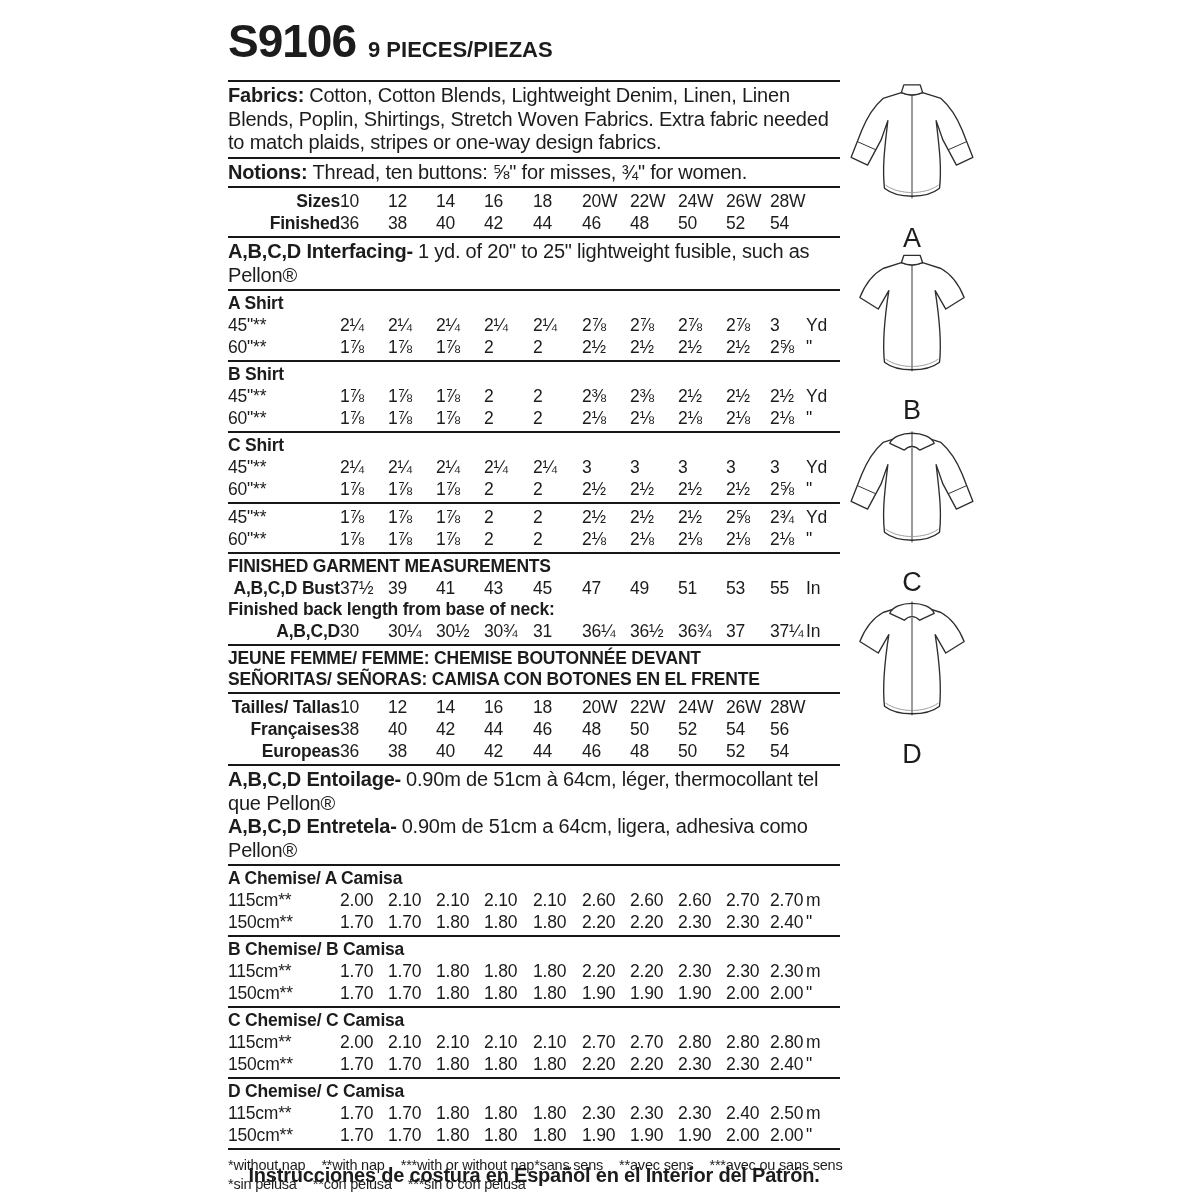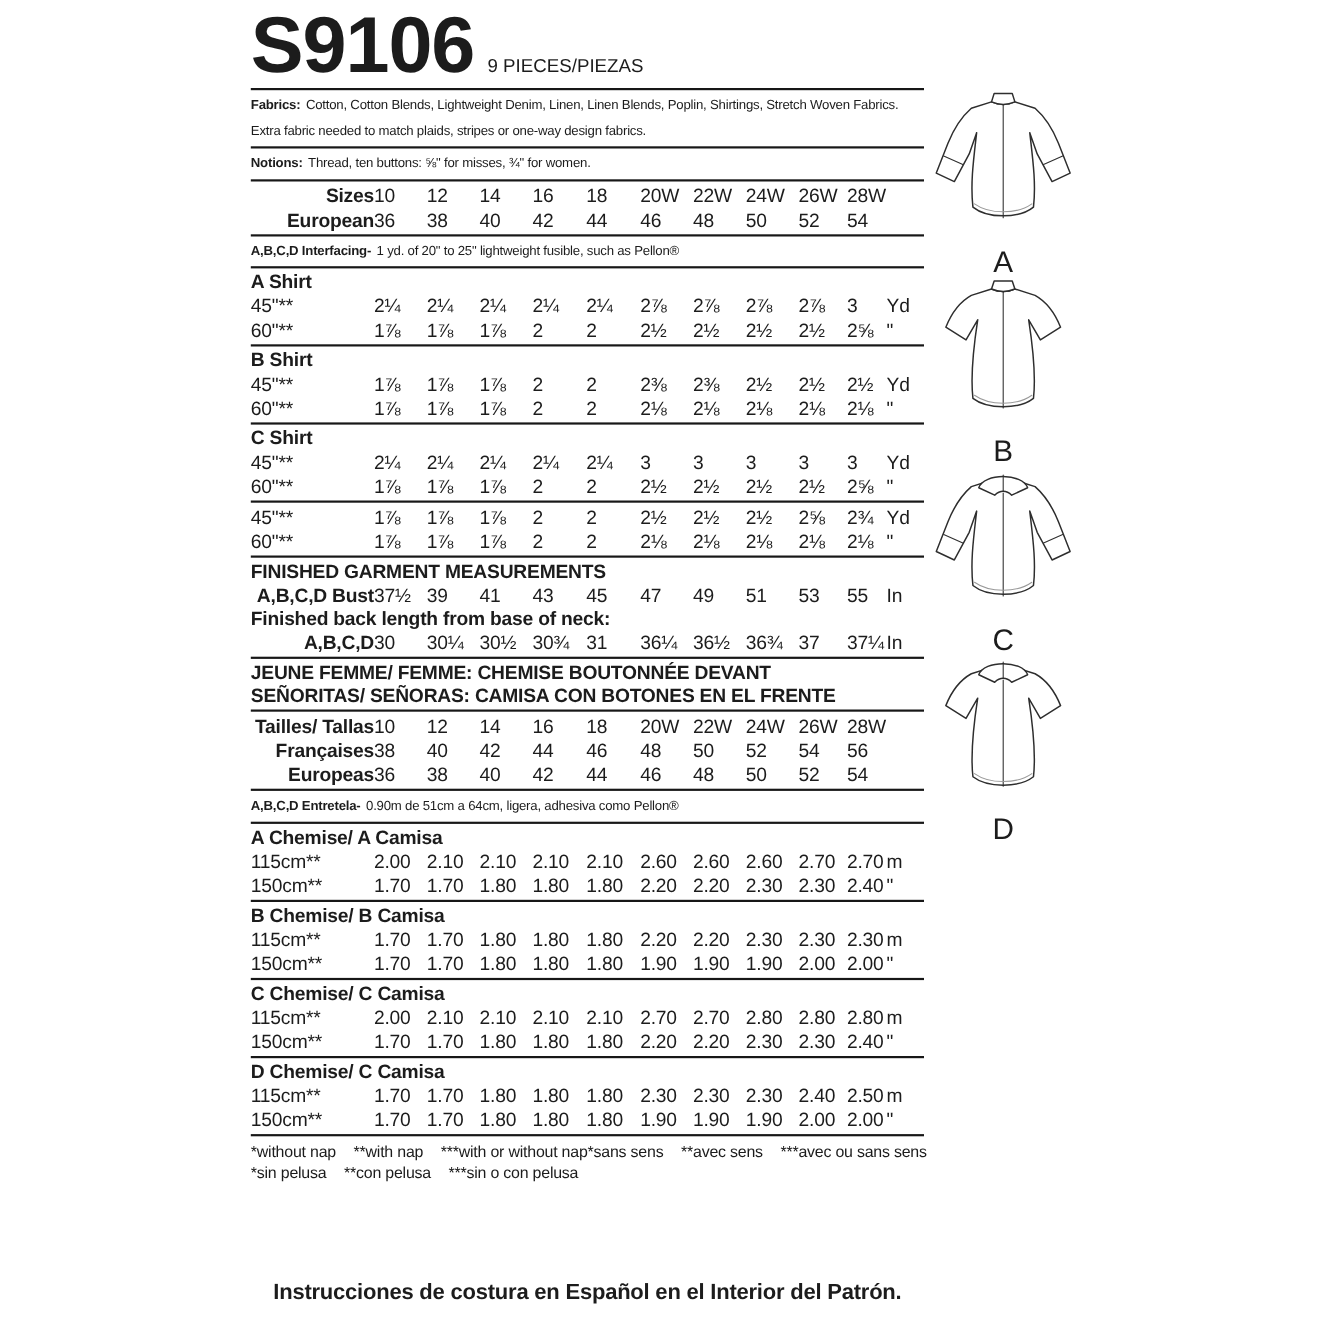--- a/index.html
+++ b/index.html
@@ -3,26 +3,26 @@
 <meta charset="utf-8">
 <style>
   html,body{margin:0;padding:0;}
   body{
     width:1200px;height:1200px;background:#ffffff;position:relative;
     font-family:"Liberation Sans","DejaVu Sans",sans-serif;color:#1c1c1c;
     -webkit-font-smoothing:antialiased;overflow:hidden;
   }
   .content{position:absolute;left:228px;top:4px;width:612px;}
   .title-row{display:flex;align-items:baseline;gap:12px;}
-  .pattern-num{font-size:72px;font-weight:700;letter-spacing:-1px;line-height:74px;}
-  .pieces{font-size:17px;font-weight:400;letter-spacing:0px;}
+  .pattern-num{font-size:46px;font-weight:700;letter-spacing:-1px;line-height:74px;}
+  .pieces{font-size:22px;font-weight:700;letter-spacing:0px;}
   .main-title{font-size:19px;font-weight:700;line-height:21px;margin-top:3px;letter-spacing:-0.2px;}
   .rule{border-top:2px solid #171717;margin:2px 0;}
   p{margin:0;}
-  .para{font-size:12px;line-height:23.5px;letter-spacing:-0.2px;}
+  .para{font-size:20px;line-height:23.5px;letter-spacing:-0.2px;}
   .para b,.blbl{font-weight:700;}
   .blbl{margin-right:5px;}
   .sec-title{font-size:17.5px;font-weight:700;line-height:21px;letter-spacing:-0.2px;}
   .trow{display:grid;grid-template-columns:112px 48px 48px 48px 49px 49px 48px 48px 48px 44px 36px 34px;
         font-size:17.5px;line-height:22px;letter-spacing:-0.2px;}
   .trow .tlabel{font-weight:400;}
   .trow.bold-label .tlabel{font-weight:700;text-align:right;}
   .tcell,.tunit{text-align:left;}
   .footnotes{font-size:14.5px;line-height:19px;margin-top:6px;letter-spacing:-0.2px;}
   .footnote-line{display:flex;}
@@ -62,21 +62,21 @@
       <span class="tcell">14</span>
       <span class="tcell">16</span>
       <span class="tcell">18</span>
       <span class="tcell">20W</span>
       <span class="tcell">22W</span>
       <span class="tcell">24W</span>
       <span class="tcell">26W</span>
       <span class="tcell">28W</span>
     </div>
   <div class="trow bold-label">
-      <span class="tlabel">European</span>
+      <span class="tlabel">Finished</span>
       <span class="tcell">36</span>
       <span class="tcell">38</span>
       <span class="tcell">40</span>
       <span class="tcell">42</span>
       <span class="tcell">44</span>
       <span class="tcell">46</span>
       <span class="tcell">48</span>
       <span class="tcell">50</span>
       <span class="tcell">52</span>
       <span class="tcell">54</span>
@@ -289,20 +289,21 @@
       <span class="tcell">42</span>
       <span class="tcell">44</span>
       <span class="tcell">46</span>
       <span class="tcell">48</span>
       <span class="tcell">50</span>
       <span class="tcell">52</span>
       <span class="tcell">54</span>
     </div>
   <div class="rule"></div>
 
+  <p class="para"><span class="blbl">A,B,C,D Entoilage-</span><span>0.90m de 51cm à 64cm, léger, thermocollant tel que Pellon®</span></p>
   <p class="para"><span class="blbl">A,B,C,D Entretela-</span><span>0.90m de 51cm a 64cm, ligera, adhesiva como Pellon®</span></p>
   <div class="rule"></div>
 
   <div>
     <div class="sec-title">A Chemise/ A Camisa</div>
     <div class="trow">
         <span class="tlabel">115cm**</span>
         <span class="tcell">2.00</span>
         <span class="tcell">2.10</span>
         <span class="tcell">2.10</span>

